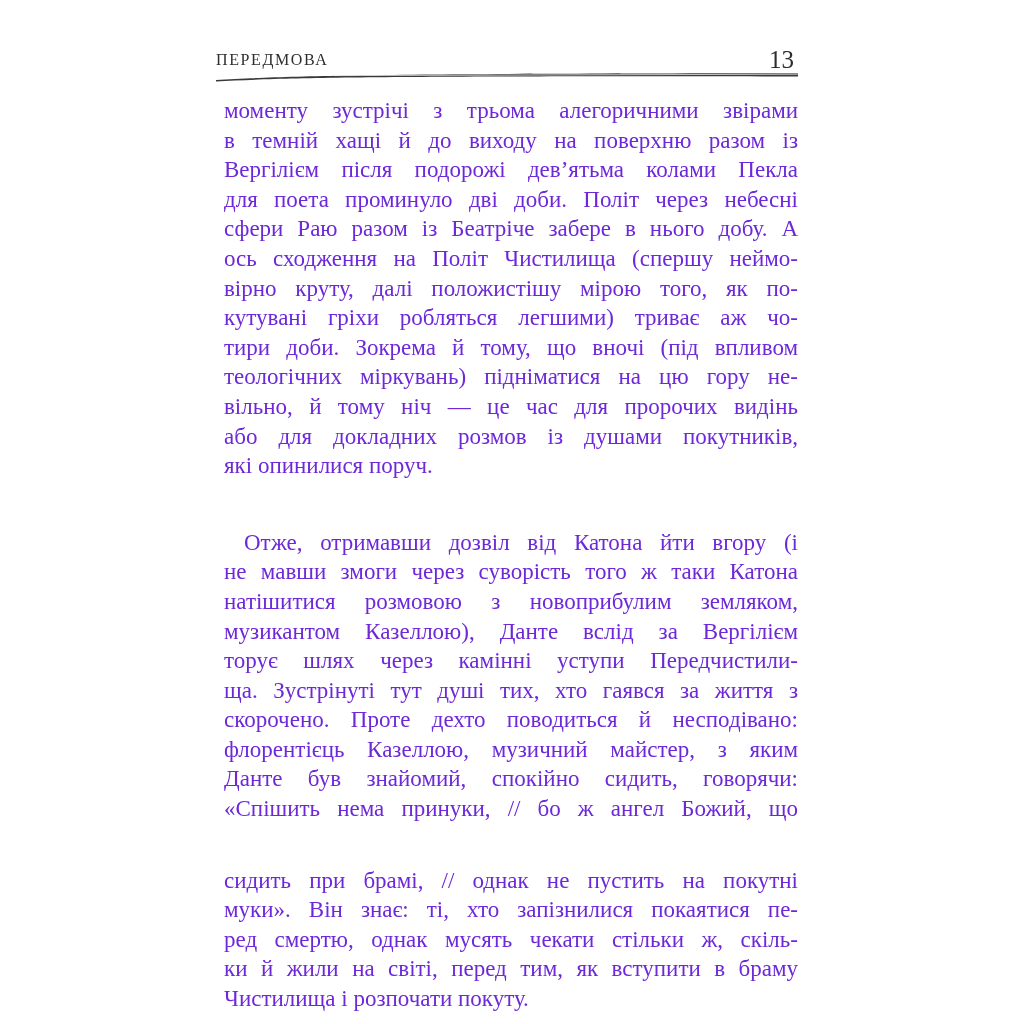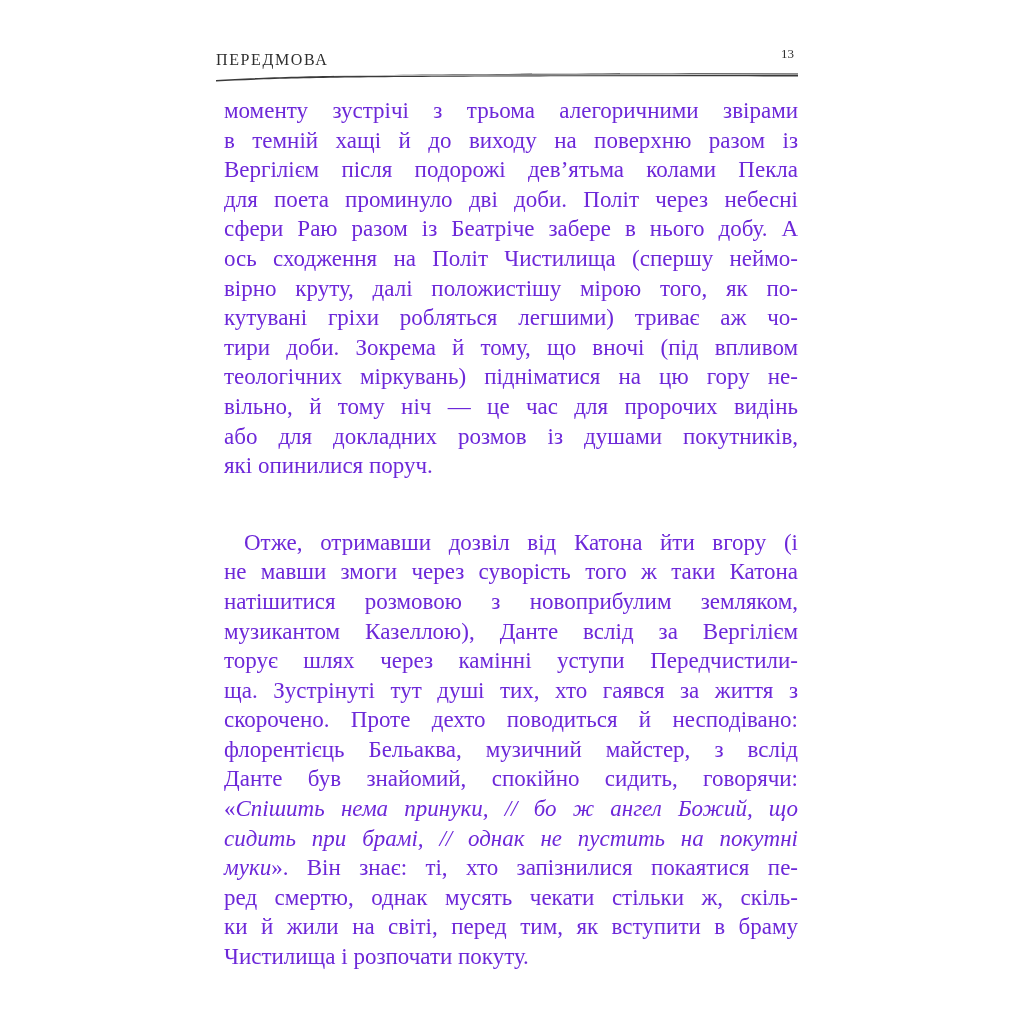--- a/index.html
+++ b/index.html
@@ -33,21 +33,21 @@
       left: 2px;
       top: 11px;
       font-size: 16px;
       letter-spacing: 1.6px;
       color: #2e2e2e;
     }
     .page-number {
       position: absolute;
       right: 4px;
       top: 6px;
-      font-size: 13px;
+      font-size: 25px;
       color: #2e2e2e;
     }
     .head-rule {
       position: absolute;
       left: 0;
       top: 32px;
       width: 584px;
       height: 10px;
     }
     .body-text {
@@ -76,21 +76,21 @@
       overflow: visible;
     }
     .line.last {
       text-align-last: left;
     }
     .line.indent-line {
       padding-left: 20px;
       margin-top: 47px;
     }
     .italic {
-      font-style: italic;
+      margin-top: 42px;
     }
   </style>
 </head>
 <body>
 
 <div class="page">
 
   <div class="running-head">
     <span class="section-title">ПЕРЕДМОВА</span>
     <span class="page-number">13</span>
@@ -117,21 +117,21 @@
       <span class="line last">які опинилися поруч.</span>
     </p>
     <p>
       <span class="line indent-line">Отже, отримавши дозвіл від Катона йти вгору (і</span>
       <span class="line">не мавши змоги через суворість того ж таки Катона</span>
       <span class="line">натішитися розмовою з новоприбулим земляком,</span>
       <span class="line">музикантом Казеллою), Данте вслід за Вергілієм</span>
       <span class="line">торує шлях через камінні уступи Передчистили-</span>
       <span class="line">ща. Зустрінуті тут душі тих, хто гаявся за життя з</span>
       <span class="line">скорочено. Проте дехто поводиться й несподівано:</span>
-      <span class="line">флорентієць Бельаква, музичний майстер, з вслід</span>
+      <span class="line">флорентієць Казеллою, музичний майстер, з яким</span>
       <span class="line">Данте був знайомий, спокійно сидить, говорячи:</span>
       <span class="line"><span>«</span><span class="italic">Спішить нема принуки, // бо ж ангел Божий, що</span></span>
       <span class="line italic">сидить при брамі, // однак не пустить на покутні</span>
       <span class="line"><span class="italic">муки</span><span>». Він знає: ті, хто запізнилися покаятися пе-</span></span>
       <span class="line">ред смертю, однак мусять чекати стільки ж, скіль-</span>
       <span class="line">ки й жили на світі, перед тим, як вступити в браму</span>
       <span class="line last">Чистилища і розпочати покуту.</span>
     </p>
   </div>
 

